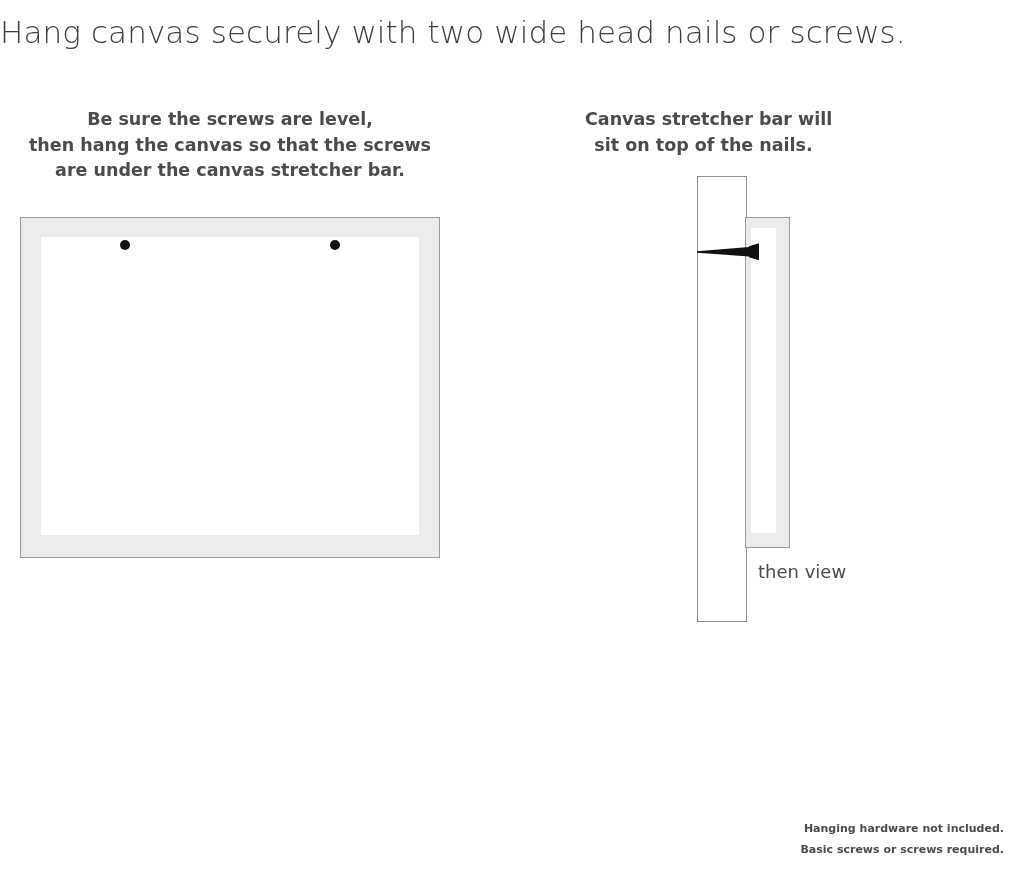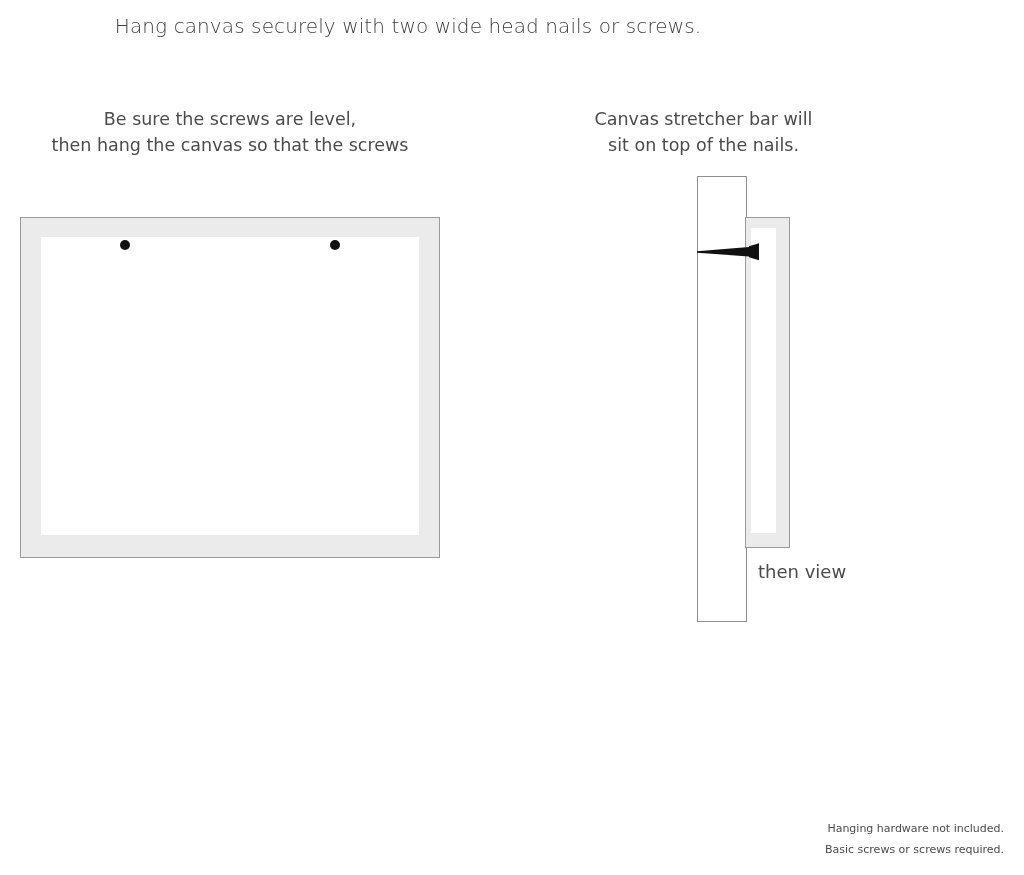--- a/index.html
+++ b/index.html
@@ -23,33 +23,33 @@
     inset: 0;
   }
 
   
   .headline {
     position: absolute;
     left: 0;
     top: 14px;
     width: 816px;
     text-align: center;
-    font-size: 20px;
+    font-size: 31px;
     font-weight: 300;
     letter-spacing: 0.1px;
     color: #3d3d3d;
     white-space: nowrap;
   }
 
   
   .caption {
     position: absolute;
     text-align: center;
     font-size: 17.5px;
-    font-weight: 400;
+    font-weight: 700;
     line-height: 25.5px;
     color: #4b4b4b;
   }
   .caption-left {
     left: 20px;
     top: 107px;
     width: 420px;
   }
   .caption-right {
     left: 585px;
@@ -161,20 +161,21 @@
 </head>
 <body>
 
 <div class="stage">
 
   <div class="headline">Hang canvas securely with two wide head nails or screws.</div>
 
   <div class="caption caption-left">
     <span>Be sure the screws are level,</span>
     <span>then hang the canvas so that the screws</span>
+    <span>are under the canvas stretcher bar.</span>
   </div>
 
   <div class="caption caption-right">
     <span>Canvas stretcher bar will</span>
     <span>sit on top of the nails.</span>
   </div>
 
   <div class="front-view">
     <div class="front-frame"></div>
     <div class="front-inner"></div>

